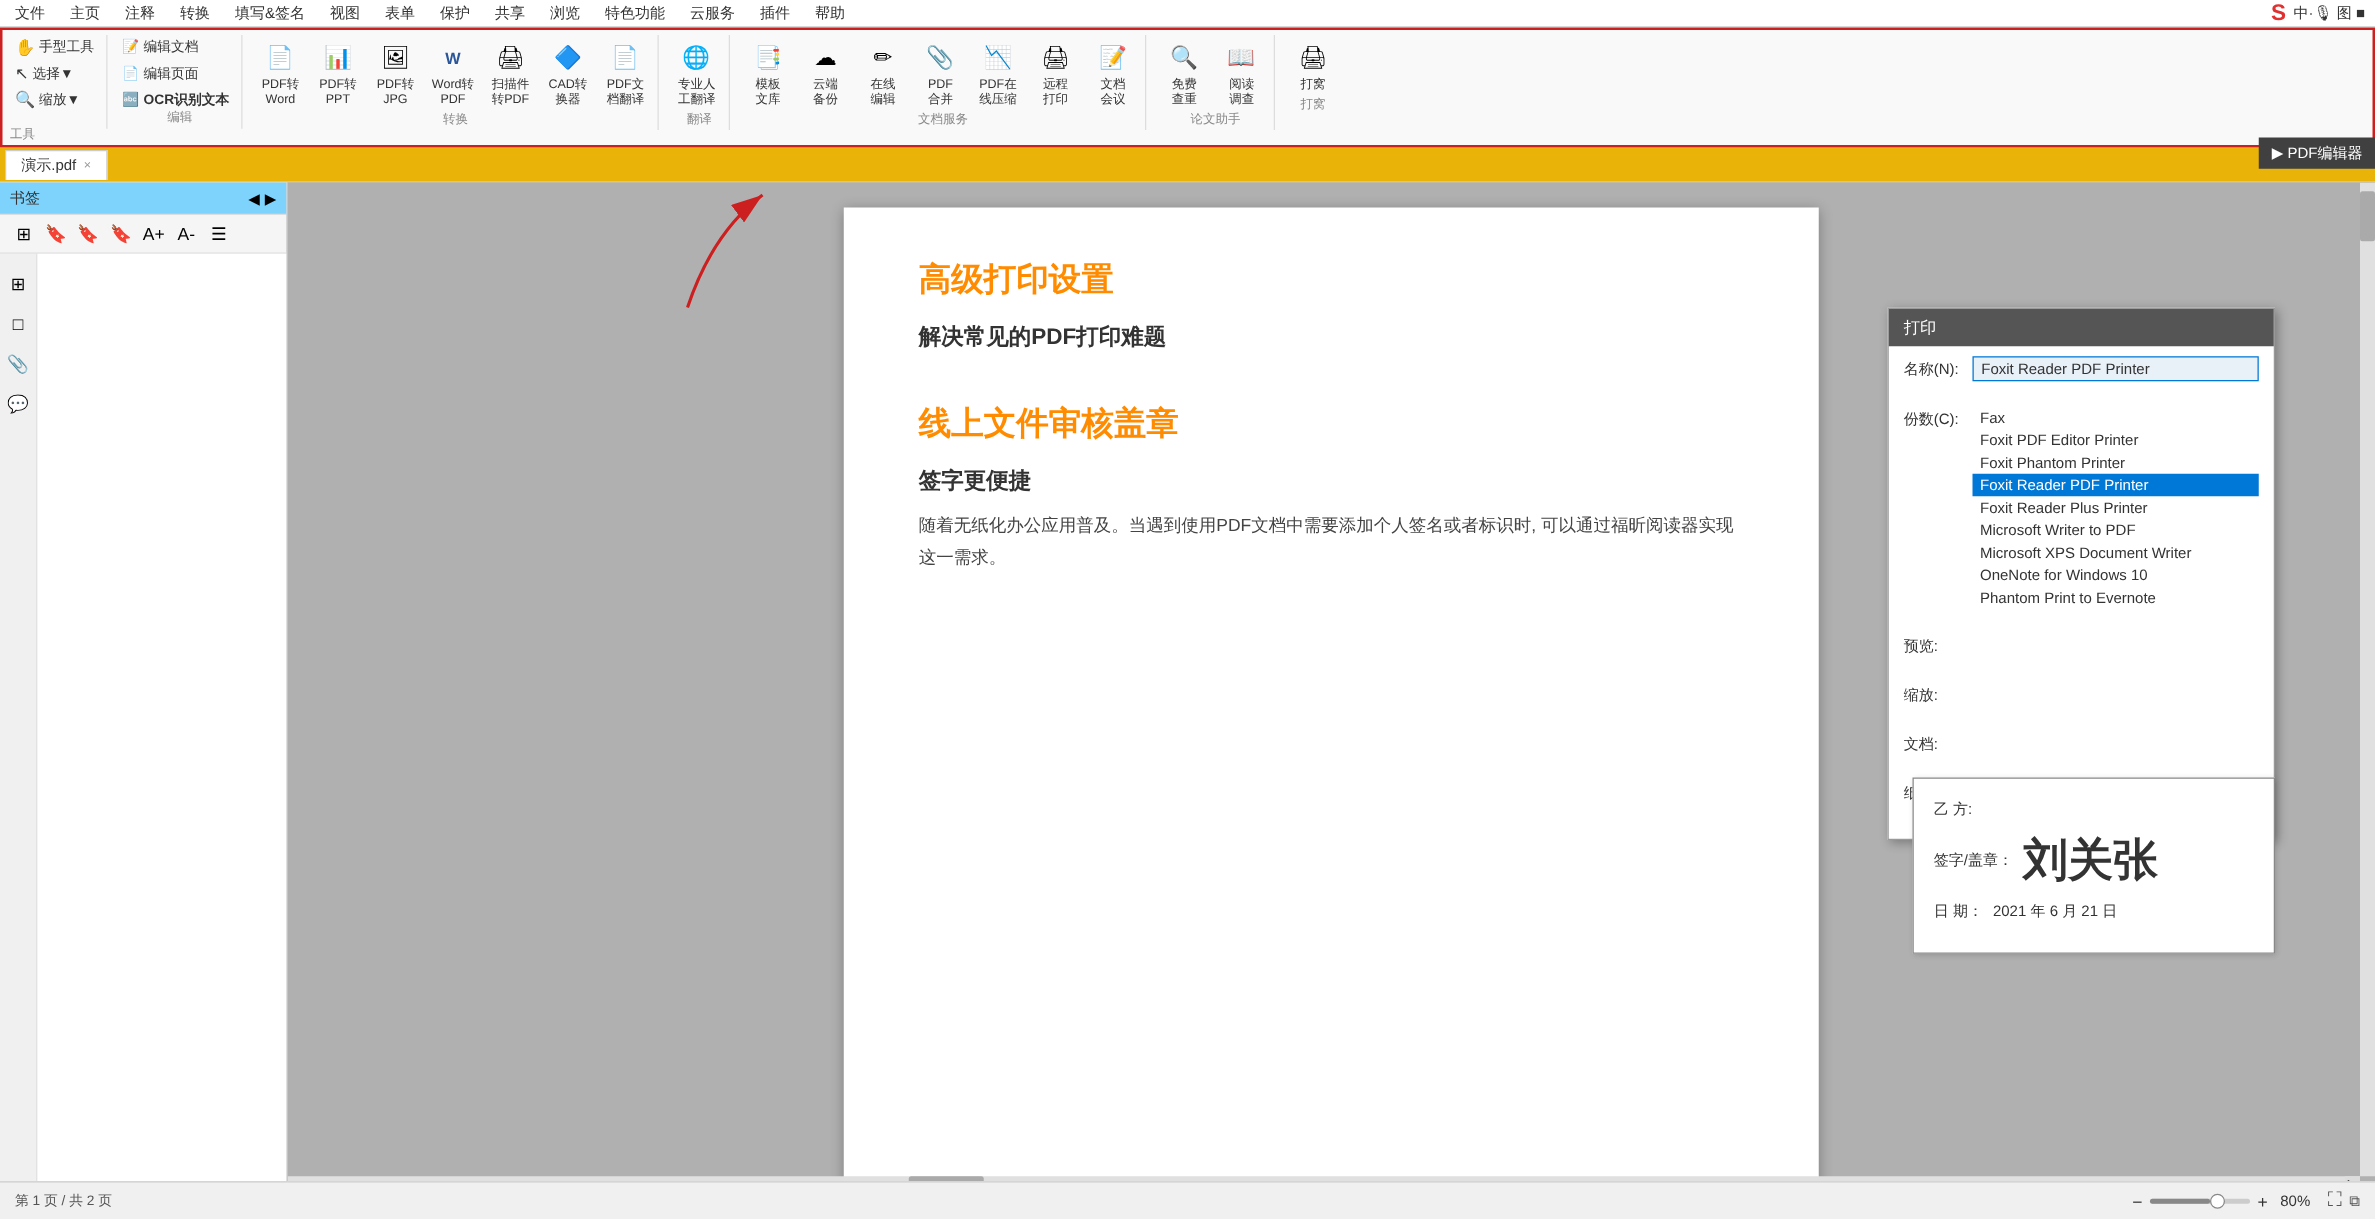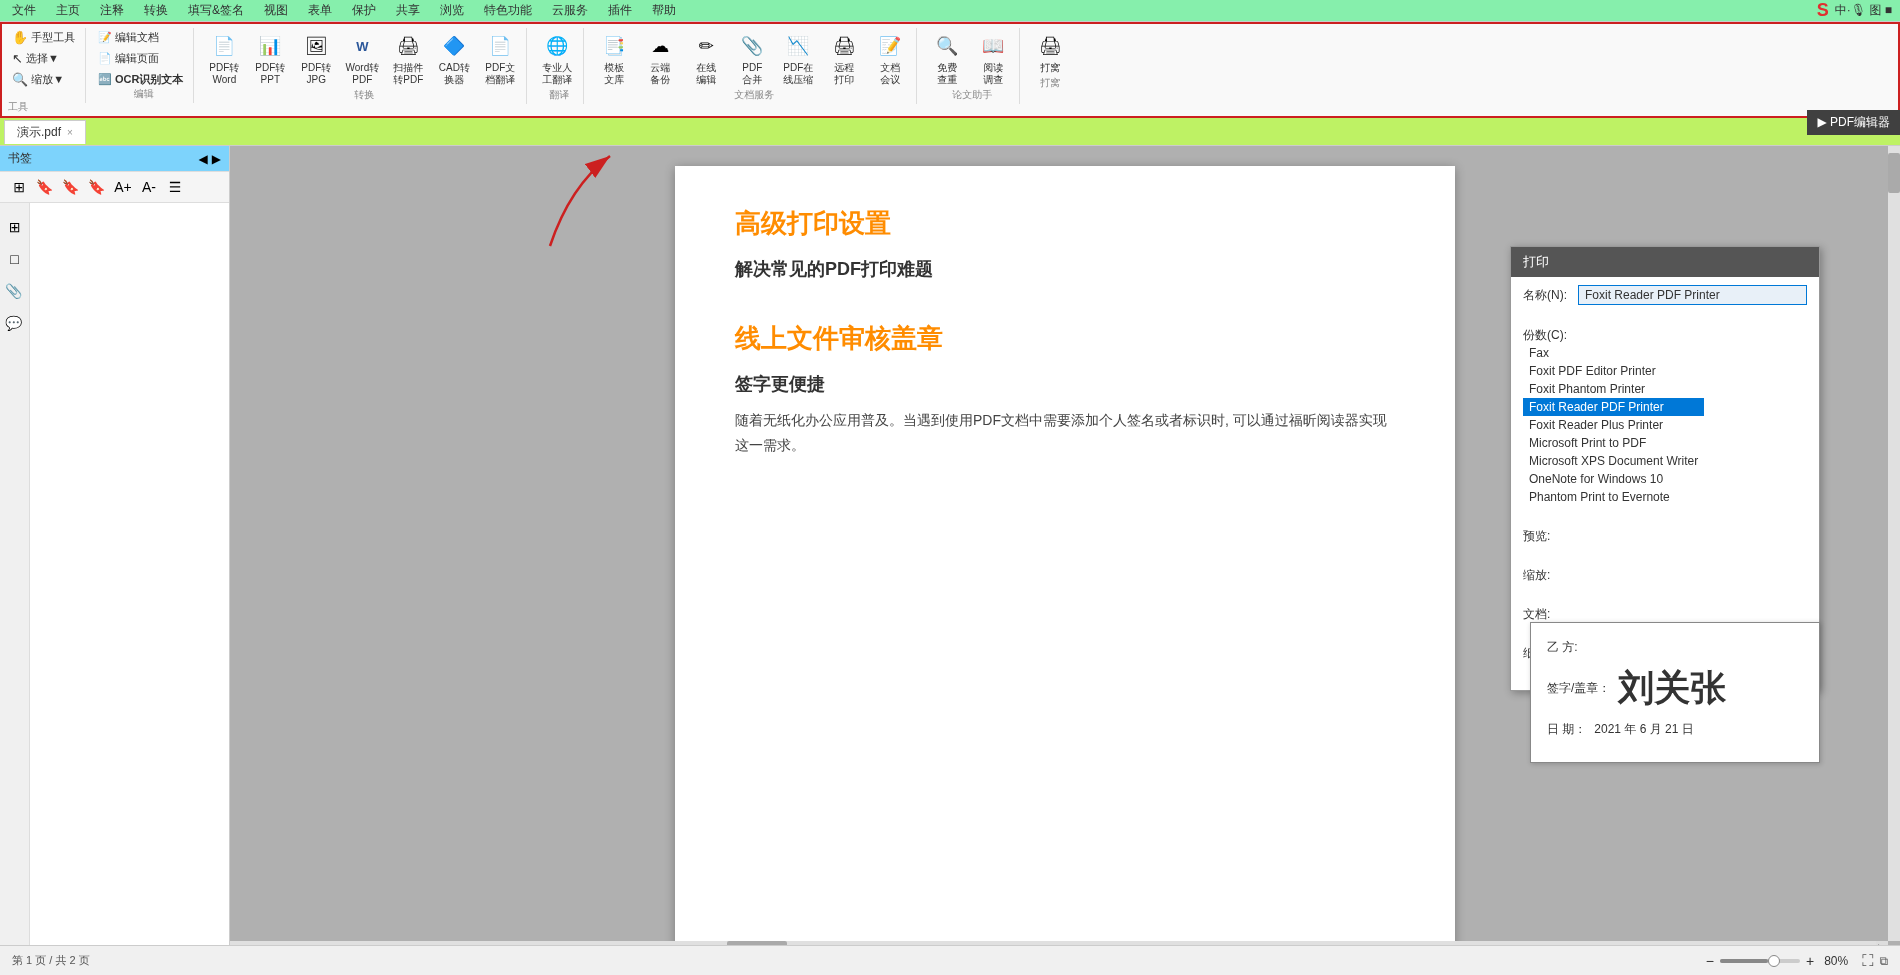--- a/index.html
+++ b/index.html
@@ -1,20 +1,20 @@
 <!DOCTYPE html>
 <html><head>
   <meta charset="utf-8">
   <style>
     * { margin: 0; padding: 0; box-sizing: border-box; }
     body { font-family: 'Microsoft YaHei', SimSun, sans-serif; background: #d0d0d0; width: 1900px; height: 975px; overflow: hidden; }
 
     
     .menu-bar {
-      background: #86efac;
+      background: #ffffff;
       height: 22px;
       display: flex;
       align-items: center;
       border-bottom: 1px solid #ccc;
       padding: 0 8px;
       gap: 12px;
     }
     .menu-item {
       font-size: 12px;
       color: #333;
@@ -52,21 +52,21 @@
     }
     .ribbon-btn .btn-label {
       font-size: 10px;
       color: #333;
       text-align: center;
       line-height: 1.2;
     }
 
     
     .tab-bar {
-      background: #bef264;
+      background: #eab308;
       height: 28px;
       display: flex;
       align-items: center;
       border-bottom: 1px solid #ccc;
       padding-left: 4px;
     }
     .tab-item {
       background: white;
       border: 1px solid #ccc;
       border-bottom: none;
@@ -524,31 +524,31 @@
       <div class="print-dialog-title">打印</div>
       <div class="print-dialog-body">
 
         <div class="print-row">
           <span class="print-label">名称(N):</span>
           <div style="flex:1;">
             <div class="print-input-box">Foxit Reader PDF Printer</div>
           </div>
         </div>
 
-        <div class="print-row" style="margin-top:4px;flex-direction:column;">
+        <div class="print-row" style="margin-top:4px;">
           <span class="print-label">份数(C):</span>
           <div style="flex:1; display:flex; flex-direction:column; gap:1px;">
 
             <div>
               <div class="print-list-item">Fax</div>
               <div class="print-list-item">Foxit PDF Editor Printer</div>
               <div class="print-list-item">Foxit Phantom Printer</div>
               <div class="print-list-item selected">Foxit Reader PDF Printer</div>
               <div class="print-list-item">Foxit Reader Plus Printer</div>
-              <div class="print-list-item">Microsoft Print to PDF</div>
+              <div class="print-list-item">Microsoft Writer to PDF</div>
               <div class="print-list-item">Microsoft XPS Document Writer</div>
               <div class="print-list-item">OneNote for Windows 10</div>
               <div class="print-list-item">Phantom Print to Evernote</div>
             </div>
           </div>
         </div>
 
         <div class="print-row" style="margin-top:4px;">
           <span class="print-label">预览:</span>
         </div>

